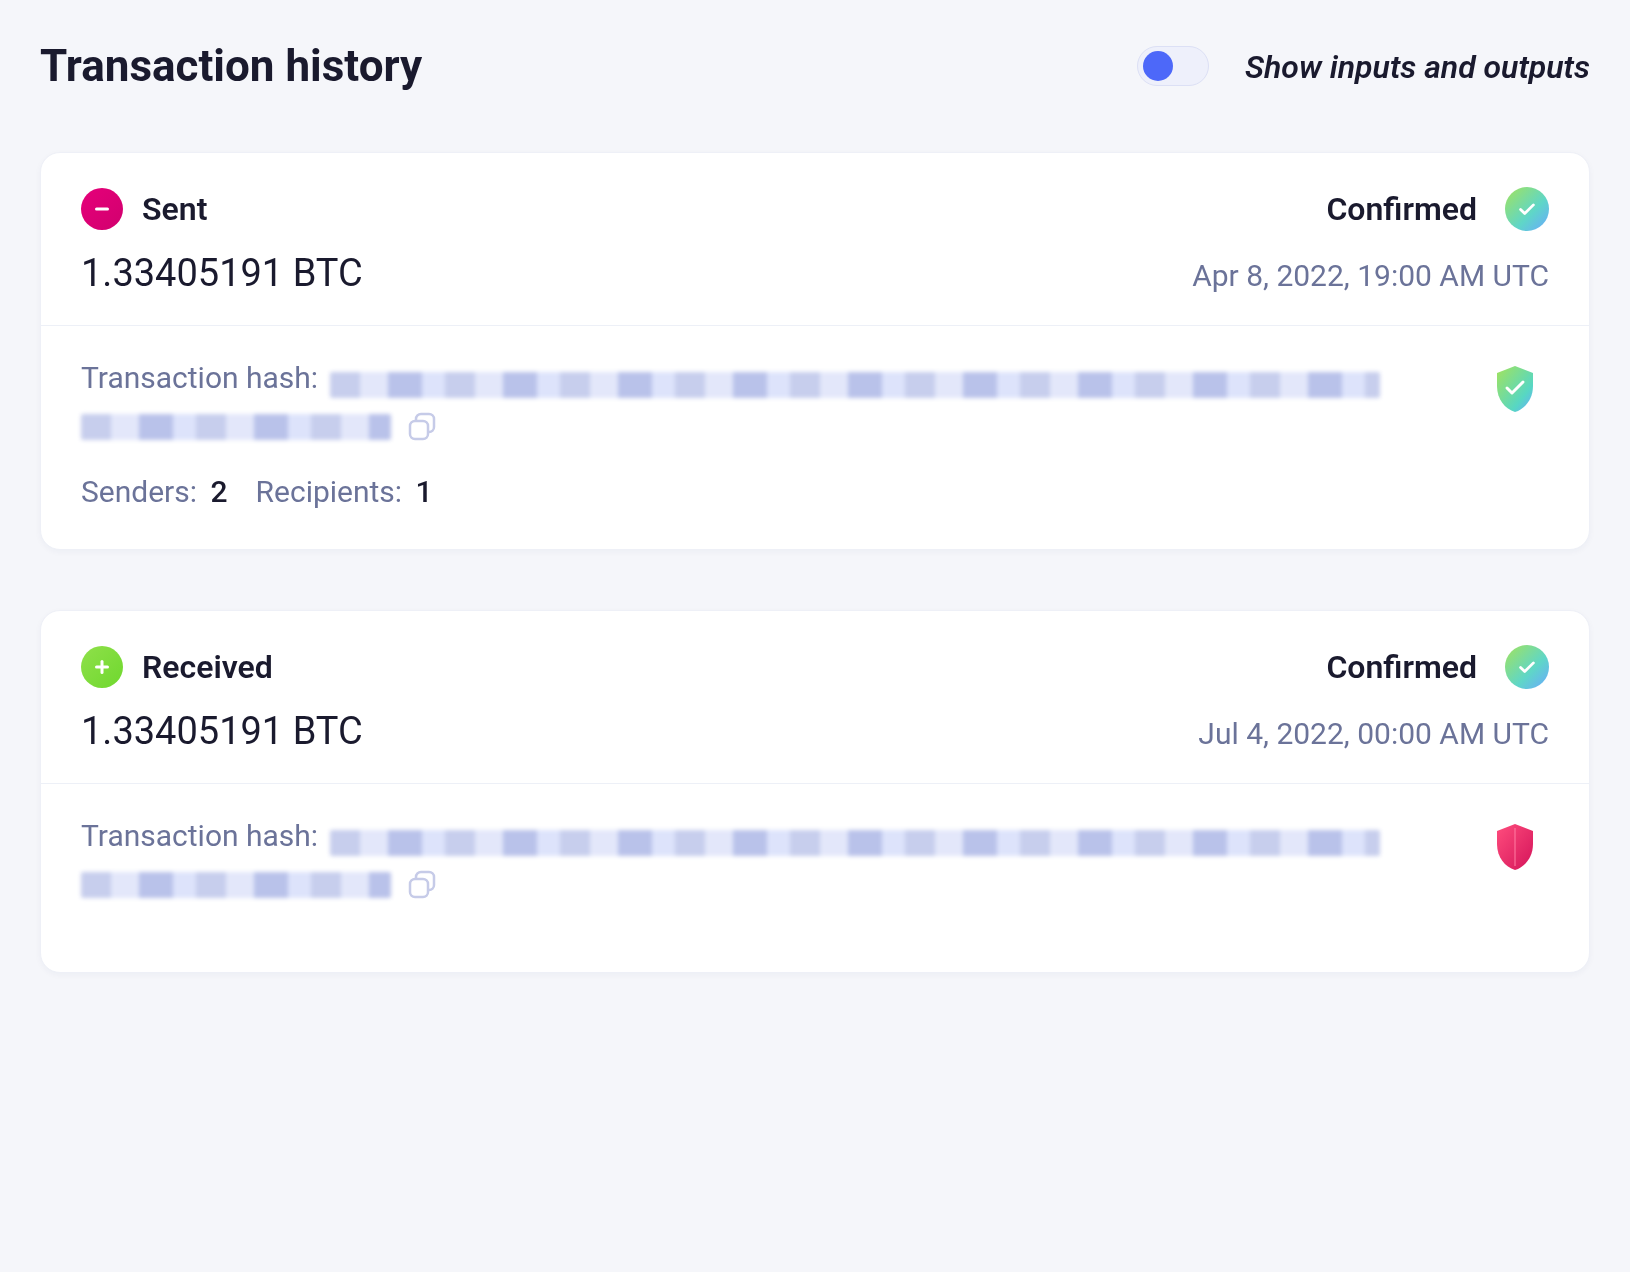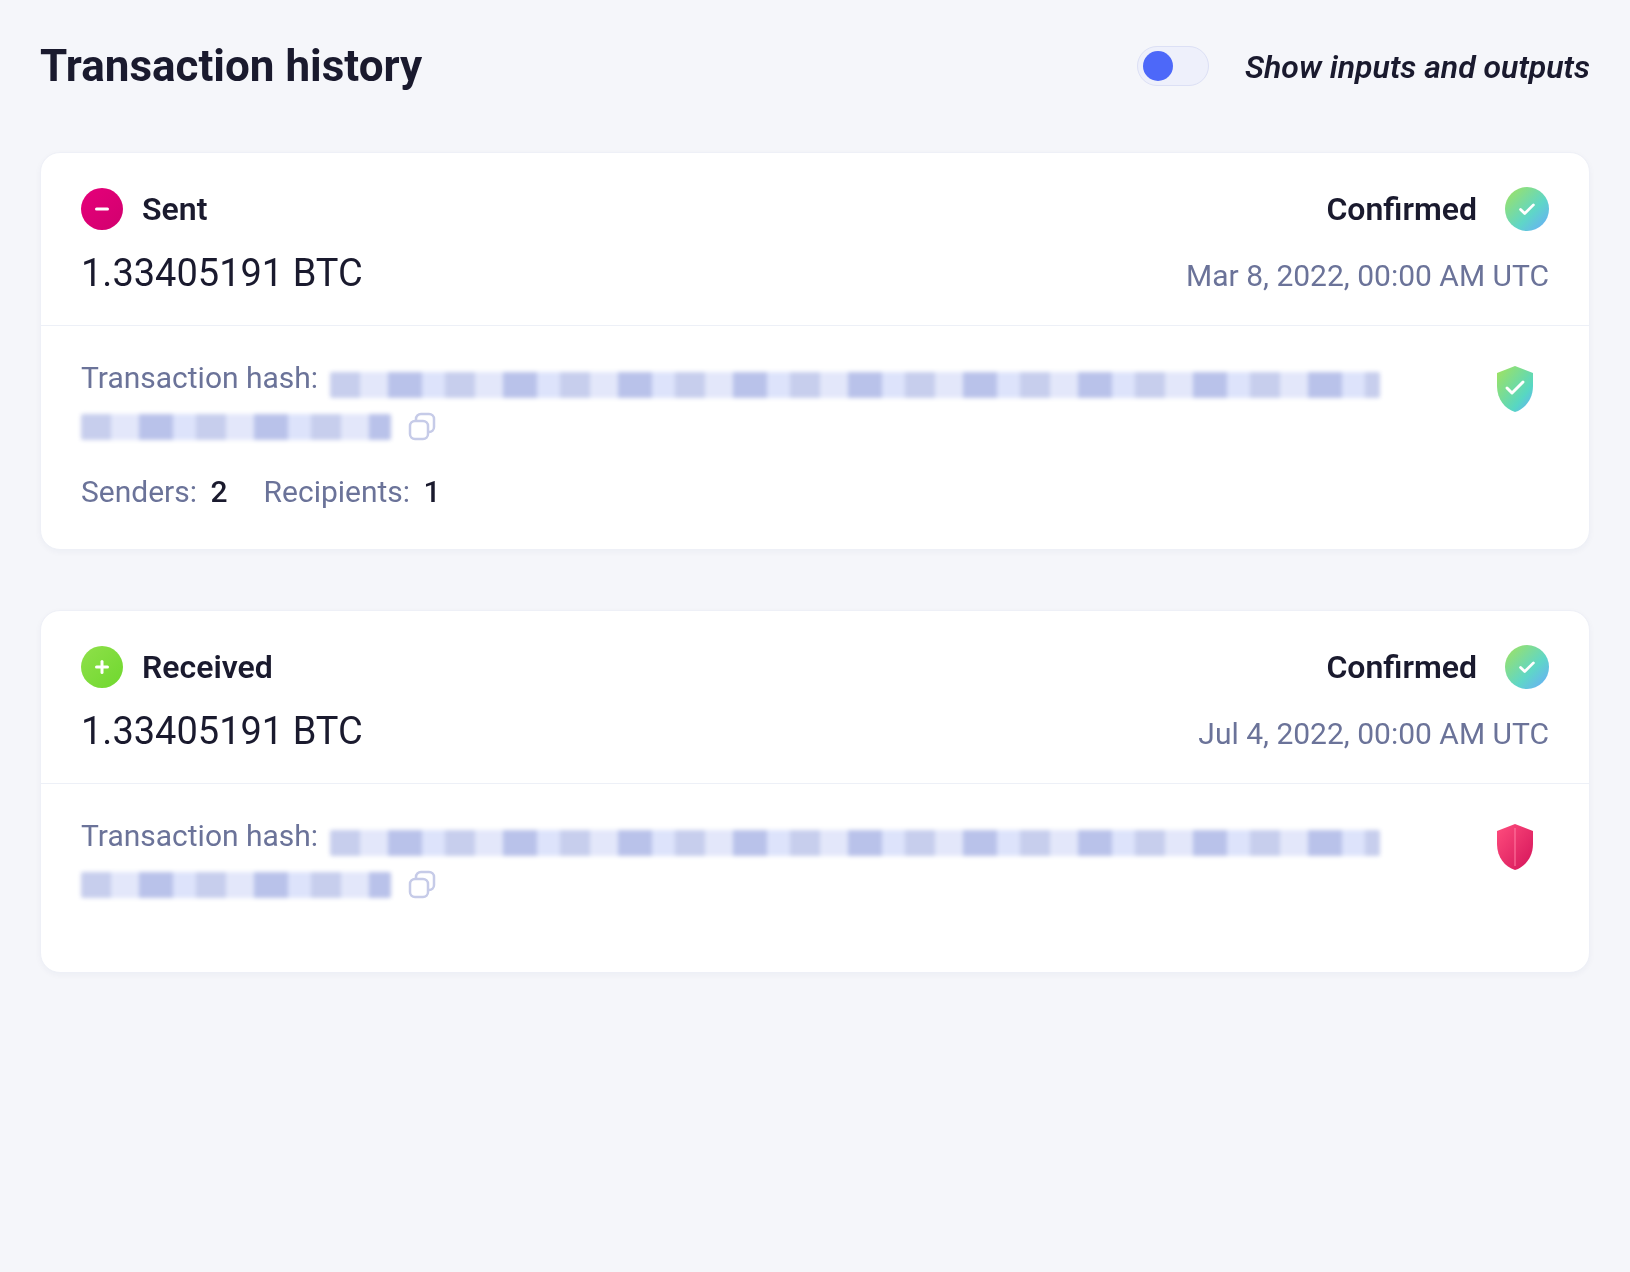--- a/index.html
+++ b/index.html
@@ -185,21 +185,21 @@
   }
   .shield {
     flex: 0 0 auto;
     width: 44px;
     height: 50px;
     margin-left: auto;
     margin-top: 4px;
   }
   .counts {
     display: flex;
-    gap: 36px;
+    gap: 28px;
     font-size: 30px;
   }
   .count-label {
     color: #6b7399;
   }
   .count-val {
     color: #1a1a2e;
     font-weight: 500;
     margin-left: 6px;
   }
@@ -232,21 +232,21 @@
         <span class="status-text">Confirmed</span>
         <div class="status-badge">
           <svg width="22" height="22" viewBox="0 0 24 24">
               <path d="M5 12.5l4.5 4.5L19 7.5" stroke="#fff" stroke-width="3" fill="none" stroke-linecap="round" stroke-linejoin="round"></path>
             </svg>
         </div>
       </div>
     </div>
     <div class="amount-row">
       <span class="amount">1.33405191 BTC</span>
-      <span class="timestamp">Mar 8, 2022, 00:00 AM UTC</span>
+      <span class="timestamp">Apr 8, 2022, 19:00 AM UTC</span>
     </div>
   </div>
   <div class="card-bottom">
     <div class="hash-row">
       <div class="hash-body">
         <span class="hash-label">Transaction hash:</span>
         <span class="blur-line"></span><br>
         <span class="blur-line2"></span>
         <span class="copy-icon">
           <svg width="34" height="34" viewBox="0 0 34 34">

